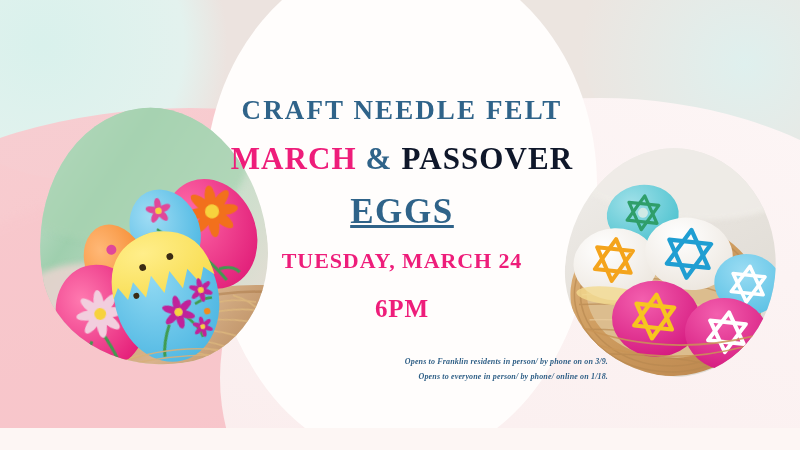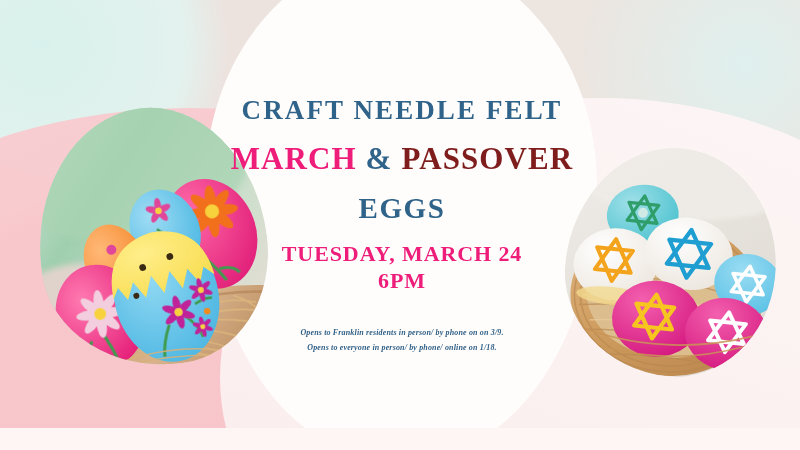--- a/index.html
+++ b/index.html
@@ -131,62 +131,64 @@
     font-family:"Liberation Serif", serif;
     font-weight:700;
     font-size:31px;
     letter-spacing:1.1px;
     line-height:1.05;
     margin-top:18px;
     white-space:nowrap;
   }
   .w-easter{ color:#ee1d7a; }
   .w-amp   { color:#2f6389; }
-  .w-pass  { color:#7f1d1d; }
+  .w-pass  { color:#0f172a; }
   .line-eggs{
     font-family:"Liberation Serif", serif;
     font-weight:700;
-    font-size:29px;
+    font-size:35px;
     letter-spacing:1.6px;
     color:#2f6389;
     margin-top:16px;
+    text-decoration:underline;
   }
   .line-ages{
     font-family:"Liberation Serif", serif;
     font-weight:700;
     font-size:15px;
     letter-spacing:.4px;
     color:#149cb4;
     margin-top:9px;
   }
   .line-date{
     font-family:"Liberation Serif", serif;
     font-weight:700;
     font-size:22px;
     letter-spacing:.9px;
     color:#ee1d7a;
     margin-top:16px;
   }
   .line-time{
     font-family:"Liberation Serif", serif;
     font-weight:700;
-    font-size:22px;
+    font-size:25px;
     letter-spacing:.9px;
     color:#ee1d7a;
-    margin-top:1px;
+    margin-top:21px;
   }
   .fineprint{
     margin-top:32px;
     font-family:"Liberation Serif", serif;
     font-style:italic;
     font-weight:700;
     font-size:8px;
     letter-spacing:.15px;
     color:#2f5f86;
     line-height:1.85;
+    text-align:right;
   }
 </style>
 </head>
 <body>
 
 <div id="flyer">
 
   <div class="bg-base"></div>
   <div class="bg-taupe"></div>
   <div class="bg-taupe2"></div>

